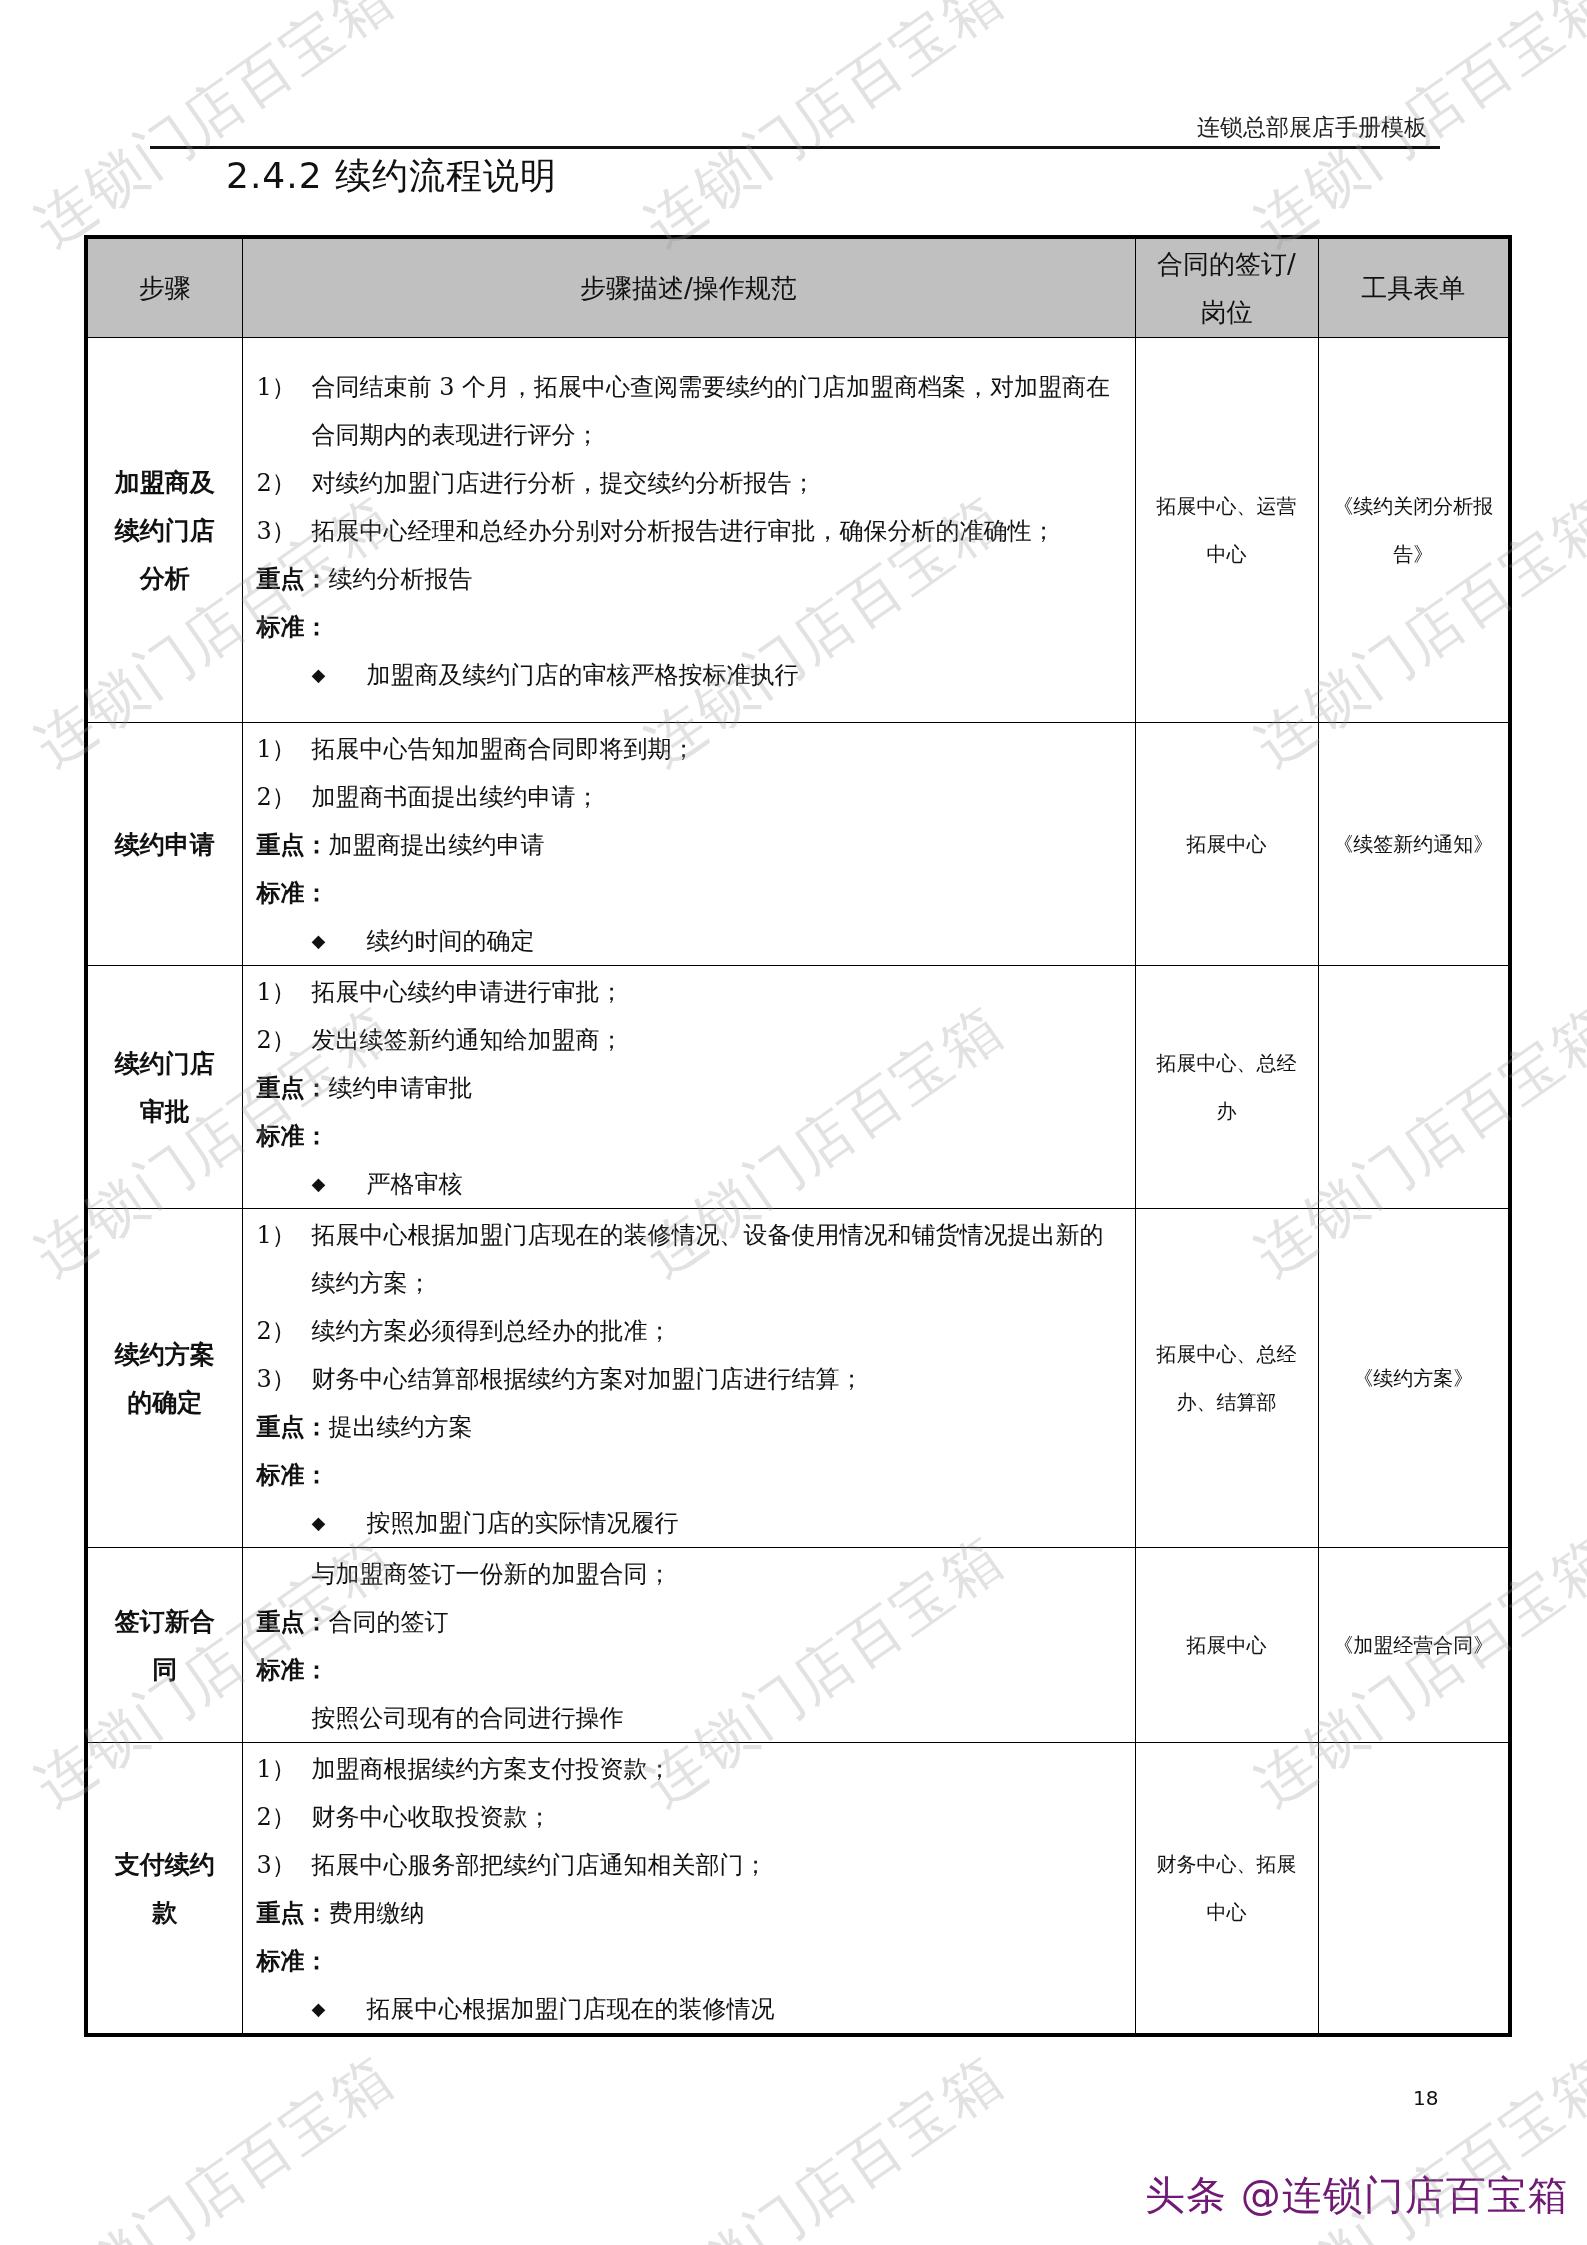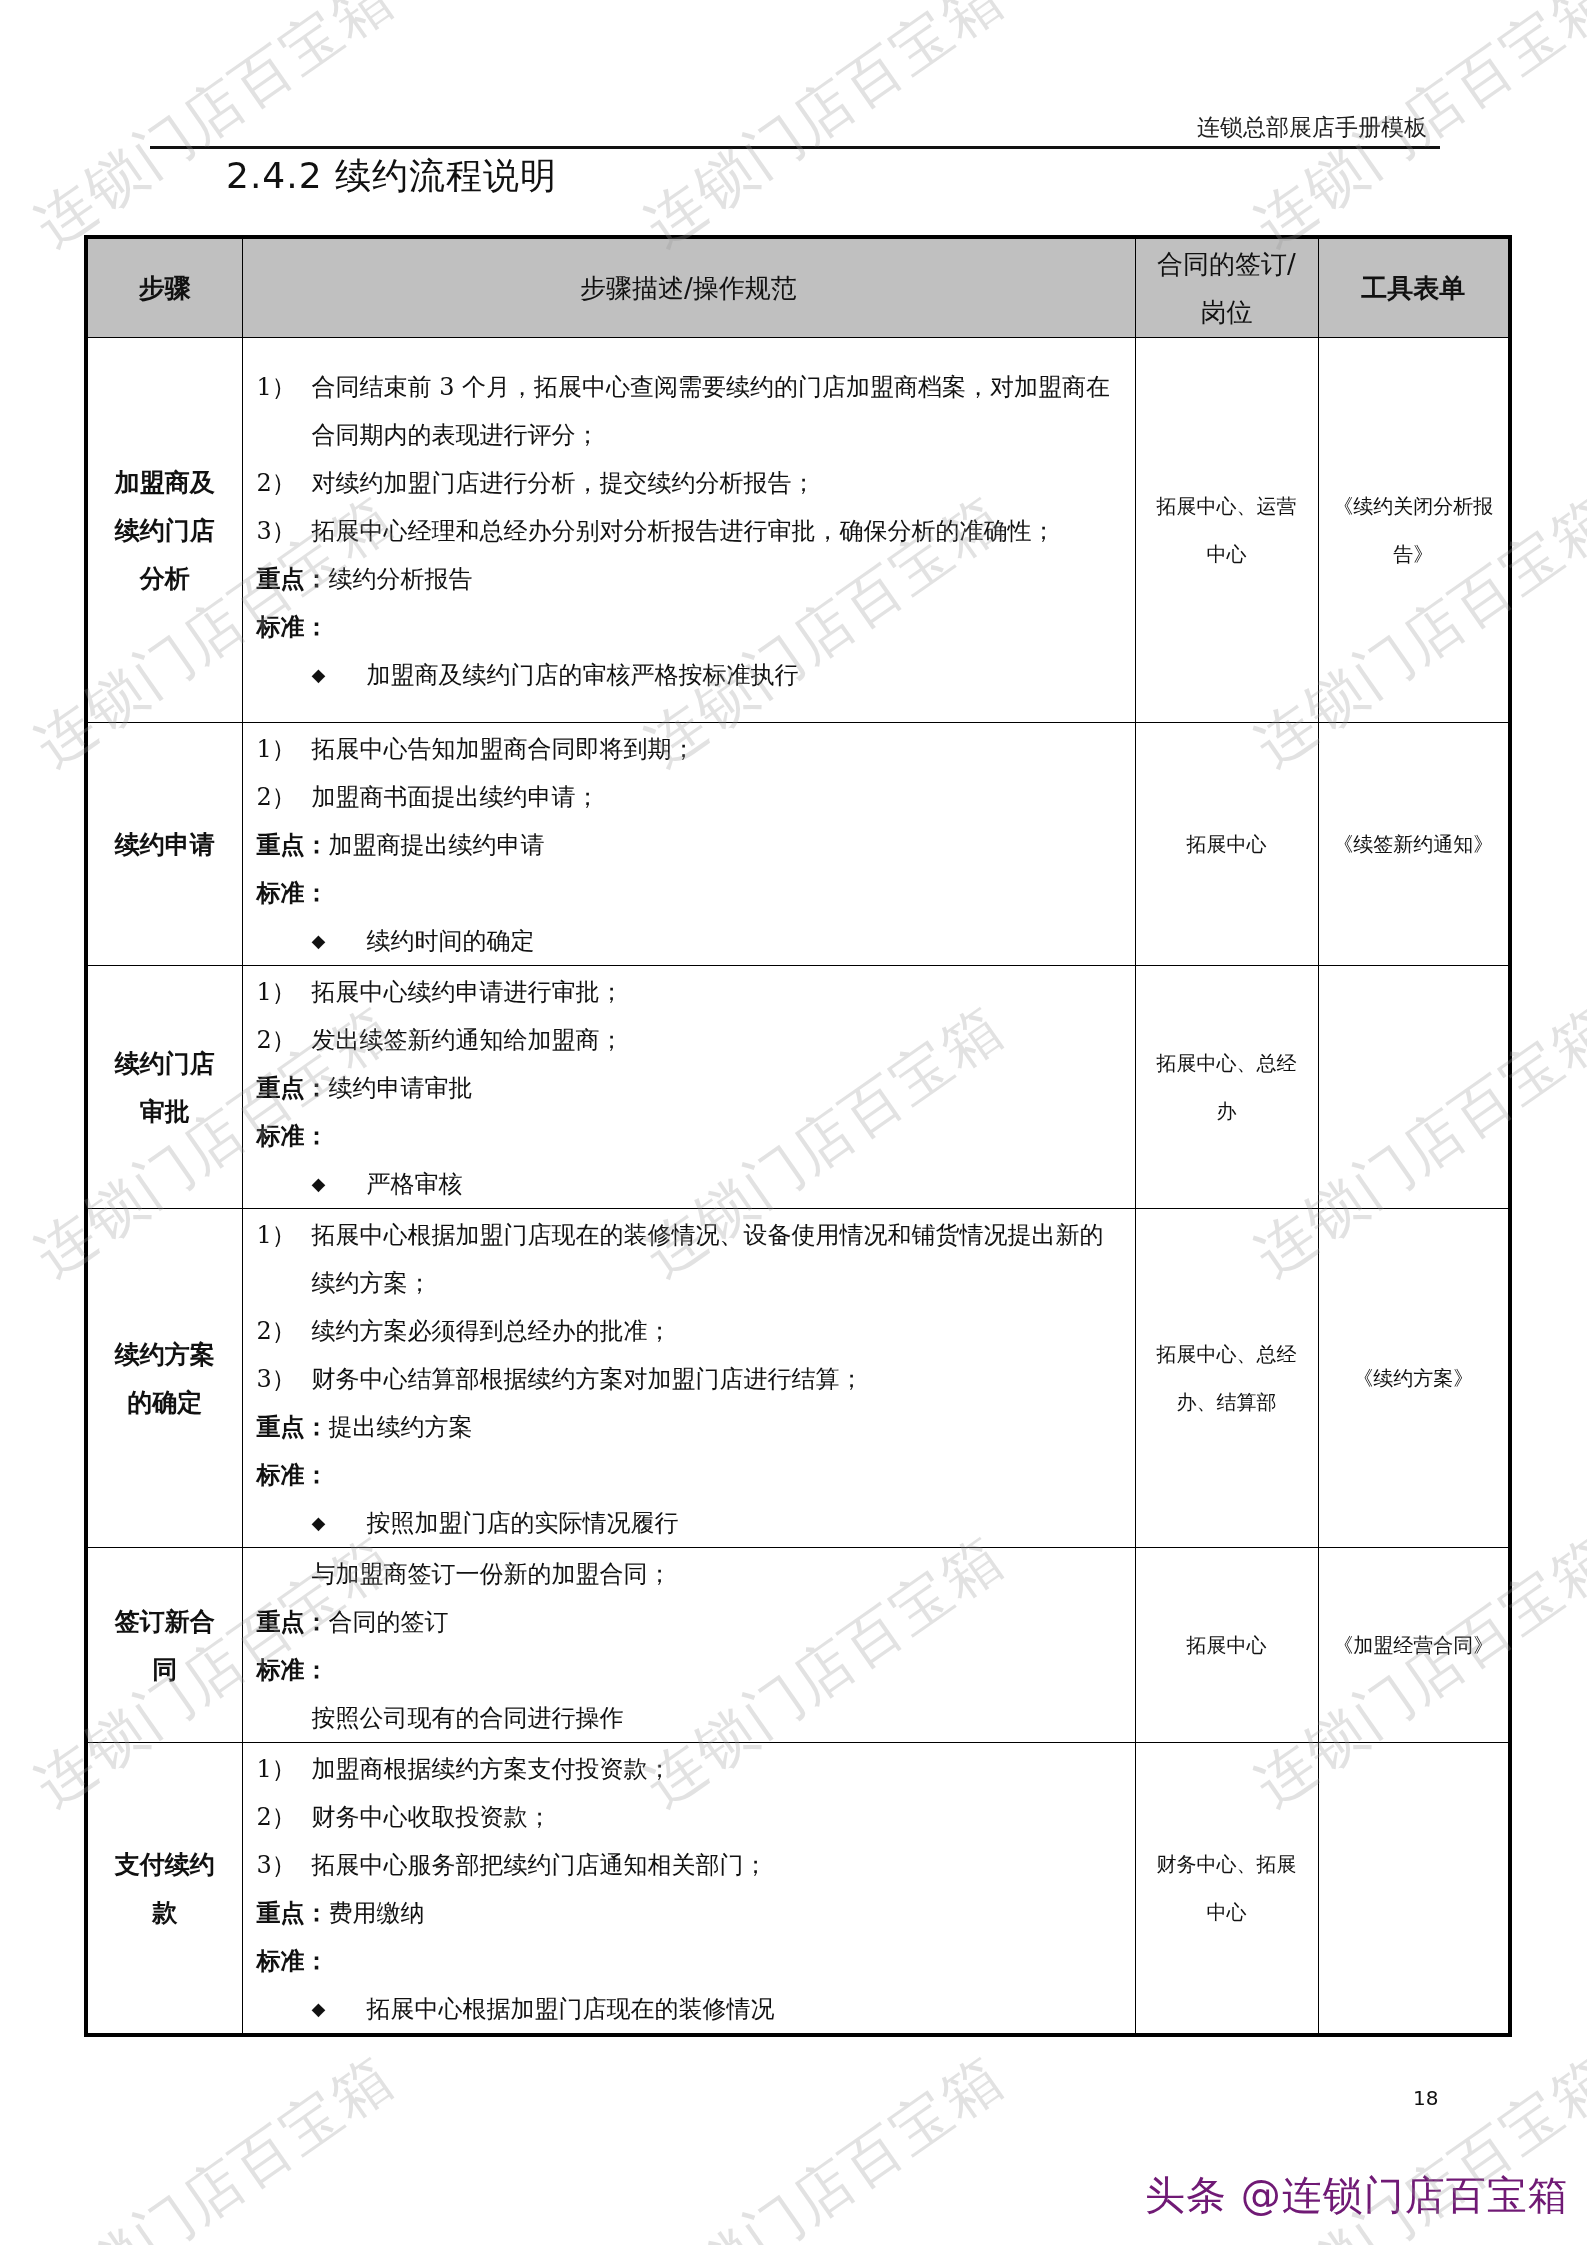--- a/index.html
+++ b/index.html
@@ -33,21 +33,21 @@
     table-layout: fixed;
   }
   table.flow th, table.flow td {
     border: 1.5px solid #000; vertical-align: middle;
   }
   table.flow th {
     background: #c0c0c0; font-family: "DejaVu Sans", sans-serif;
     font-size: 26px; height: 92px; text-align: center; font-weight: normal;
     line-height: 48px;
   }
-  table.flow th.bold { font-weight: bold; }
+  table.flow th.bold { font-weight: normal; }
   td.step {
     text-align: center; font-weight: bold; font-size: 25px;
     font-family: Liberation Sans, sans-serif; line-height: 48px;
     padding: 0 10px;
   }
   td.desc {
     font-size: 24px; line-height: 48px; padding: 2px 14px 0 14px;
   }
   td.dept, td.tool {
     text-align: center; font-size: 20px; line-height: 48px; padding: 0 12px;

